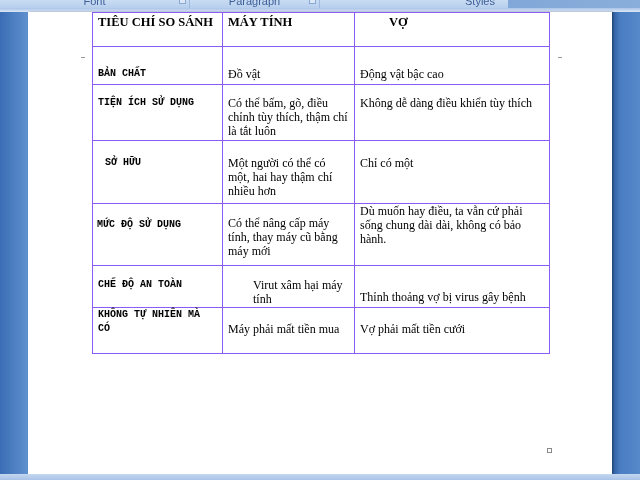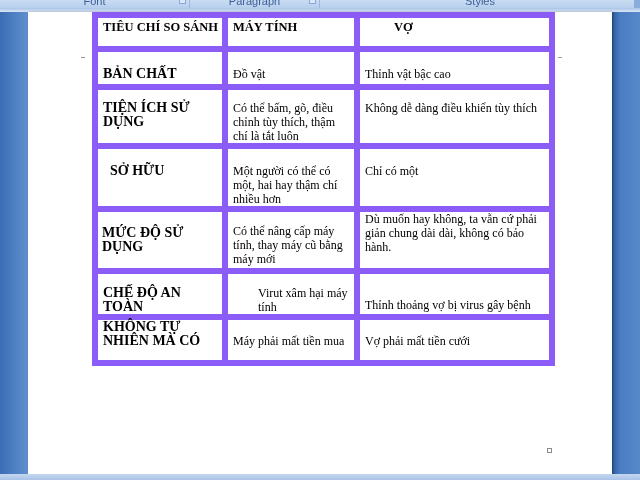--- a/index.html
+++ b/index.html
@@ -3,21 +3,21 @@
   <meta charset="utf-8">
   <style>
     * { box-sizing: border-box; margin: 0; padding: 0; }
     html, body { width: 640px; height: 480px; overflow: hidden; }
     body {
       position: relative;
       background: linear-gradient(to right, #4f82c2 0%, #5d8fcd 4%, #8aaedb 100%);
       font-family: "Liberation Serif", serif;
     }
     .ribbon-groups {
-      position: absolute; left: 0; top: 0; width: 634px; height: 8px;
+      position: absolute; left: 0; top: 0; width: 508px; height: 8px;
       background: linear-gradient(to bottom, #c9dcf2, #b7cfee);
       overflow: hidden;
     }
     .ribbon-group {
       position: absolute; top: -6px; height: 14px;
       font-family: "Liberation Sans", sans-serif; font-size: 11px; color: #3d5f97;
       text-align: center; line-height: 14px;
       border-right: 1px solid #9eb9de;
     }
     .ribbon-group .launcher {
@@ -47,26 +47,26 @@
     }
     .crop-mark {
       position: absolute; width: 4px; height: 1px; background: #9a9a9a;
     }
     table.cmp {
       position: absolute; left: 92px; top: 12px;
       width: 457px; border-collapse: collapse; table-layout: fixed;
       font-size: 12px; color: #000;
     }
     table.cmp td {
-      border: 6px solid #8b5cf6;
+      border: 1px solid #8b5cf6;
       vertical-align: top;
       padding: 2px 4px 0 5px;
       line-height: 14px;
     }
-    table.cmp td.crit { font-weight: bold; font-size: 14px; }
+    table.cmp td.crit { font-weight: bold; font-size: 10px; font-family: Liberation Mono, monospace; }
     table.cmp tr.hdr td { font-weight: bold; font-size: 12.5px; }
     .resize-handle {
       position: absolute; left: 547px; top: 448px; width: 5px; height: 5px;
       border: 1px solid #8a8a8a; background: #fff;
     }
   </style>
 </head>
 <body>
 
 <div class="ribbon-groups">
@@ -100,36 +100,36 @@
   </colgroup>
   <tbody>
       <tr class="hdr" style="height:34px;">
     <td>TIÊU CHÍ SO SÁNH</td>
     <td>MÁY TÍNH</td>
     <td style="padding-left:34px;"><span>VỢ</span></td>
   </tr>
   <tr style="height:38px;">
     <td class="crit" style="vertical-align:bottom;padding-bottom:3px;">BẢN CHẤT</td>
     <td style="vertical-align:bottom;padding-bottom:3px;">Đồ vật</td>
-    <td style="vertical-align:bottom;padding-bottom:3px;">Thỉnh vật bậc cao</td>
+    <td style="vertical-align:bottom;padding-bottom:3px;">Động vật bậc cao</td>
   </tr>
   <tr style="height:56px;">
     <td class="crit" style="padding-top:11px;">TIỆN ÍCH SỬ DỤNG</td>
     <td style="padding-top:11px;">Có thể bấm, gõ, điều chỉnh tùy thích, thậm chí là tắt luôn</td>
     <td style="padding-top:11px;">Không dễ dàng điều khiển tùy thích</td>
   </tr>
   <tr style="height:63px;">
     <td class="crit" style="padding-top:15px;padding-left:12px;">SỞ HỮU</td>
     <td style="padding-top:15px;">Một người có thể có một, hai hay thậm chí nhiều hơn</td>
     <td style="padding-top:15px;">Chỉ có một</td>
   </tr>
   <tr style="height:62px;">
     <td class="crit" style="padding-top:14px;padding-left:4px;">MỨC ĐỘ SỬ DỤNG</td>
     <td style="padding-top:12px;">Có thể nâng cấp máy tính, thay máy cũ bằng máy mới</td>
-    <td style="padding-top:0px;">Dù muốn hay không, ta vẫn cứ phải giản chung dài dài, không có bảo hành.</td>
+    <td style="padding-top:0px;">Dù muốn hay điều, ta vẫn cứ phải sống chung dài dài, không có bảo hành.</td>
   </tr>
   <tr style="height:42px;">
     <td class="crit" style="padding-top:12px;">CHẾ ĐỘ AN TOÀN</td>
     <td style="padding-top:12px;padding-left:30px;">Virut xâm hại máy tính</td>
     <td style="padding-top:24px;">Thỉnh thoảng vợ bị virus gây bệnh</td>
   </tr>
   <tr style="height:46px;margin-left:48px;">
     <td class="crit" style="padding-top:0px;">KHÔNG TỰ NHIÊN MÀ CÓ</td>
     <td style="padding-top:14px;">Máy phải mất tiền mua</td>
     <td style="padding-top:14px;">Vợ phải mất tiền cưới</td>

